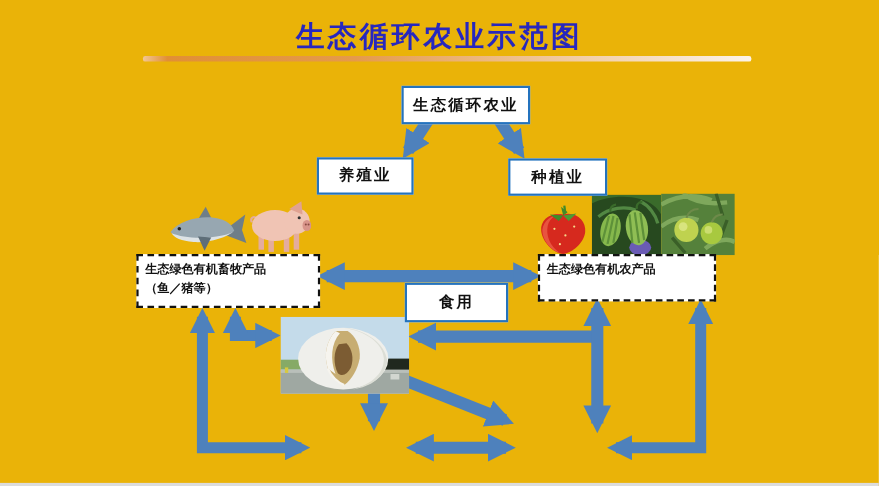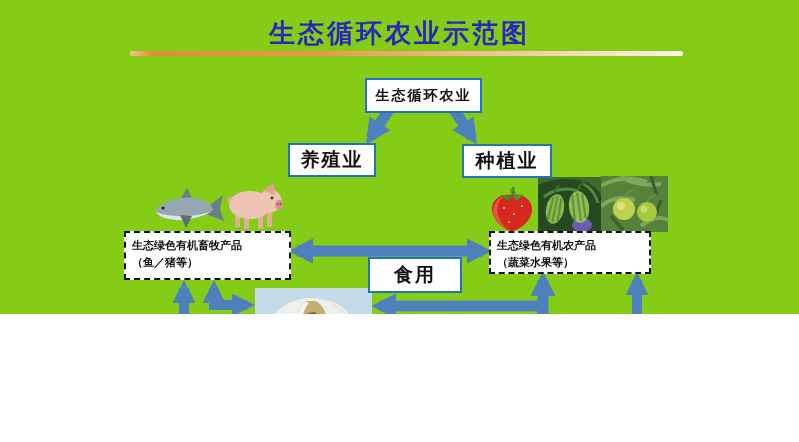--- a/index.html
+++ b/index.html
@@ -1,33 +1,33 @@
 <!DOCTYPE html>
 <html><head>
 <meta charset="utf-8">
 <style>
   html,body{margin:0;padding:0;background:#ffffff;}
   #canvas{
-    position:relative;width:799px;height:314px;background:#84cc16;
+    position:relative;width:799px;height:442px;background:#eab308;
     font-family:"Liberation Sans","DejaVu Sans",sans-serif;overflow:hidden;
   }
   .abs{position:absolute;}
   #page-title{
     left:0;top:16px;width:799px;text-align:center;
     font-size:26px;font-weight:bold;letter-spacing:3px;color:#2727BE;
   }
   #title-rule{
     left:130px;top:51px;width:553px;height:5px;
     background:linear-gradient(90deg,#f2c695 0%,#e18f35 4%,#e59a4b 35%,#f3d2ae 75%,#fcf3ea 100%);
     border-radius:2px;
   }
   .node{
     background:#ffffff;border:2px solid #2473BE;color:#111;
     display:flex;align-items:center;justify-content:center;
-    font-weight:bold;font-size:19px;letter-spacing:2px;z-index:5;
+    font-weight:bold;font-size:14px;letter-spacing:2px;z-index:5;
   }
   .dashed-node{
     background:#ffffff;border:2px dashed #111;color:#111;
     font-weight:bold;font-size:11px;line-height:1.5;
     padding:4px 6px;box-sizing:border-box;z-index:5;
   }
   #arrow-layer{left:0;top:0;width:799px;height:442px;z-index:2;pointer-events:none;}
   .photo{z-index:3;}
   #bottom-edge{left:0;top:439px;width:799px;height:3px;background:#DCDCDC;z-index:6;}
 </style>
@@ -149,21 +149,20 @@
     <span>种植业</span>
   </div>
 
   <div class="dashed-node abs" style="left:124px;top:231px;width:167px;height:49px">
     <div>生态绿色有机畜牧产品</div>
     <div>（鱼／猪等）</div>
   </div>
 
   <div class="dashed-node abs" style="left:489px;top:231px;width:162px;height:43px">
     <div>生态绿色有机农产品</div>
-    <div>（蔬菜水果等）</div>
   </div>
 
   <div class="node abs" style="left:368px;top:257px;width:90px;height:32px">
     <span>食用</span>
   </div>
 
 
 
   <div id="bottom-edge" class="abs"></div>
 </div>

